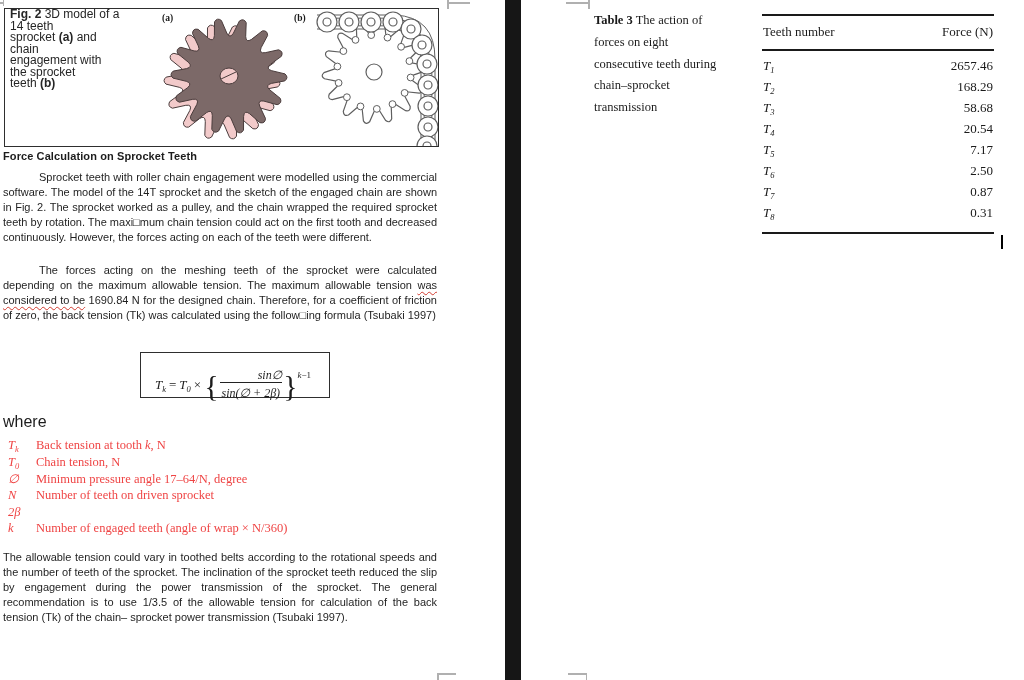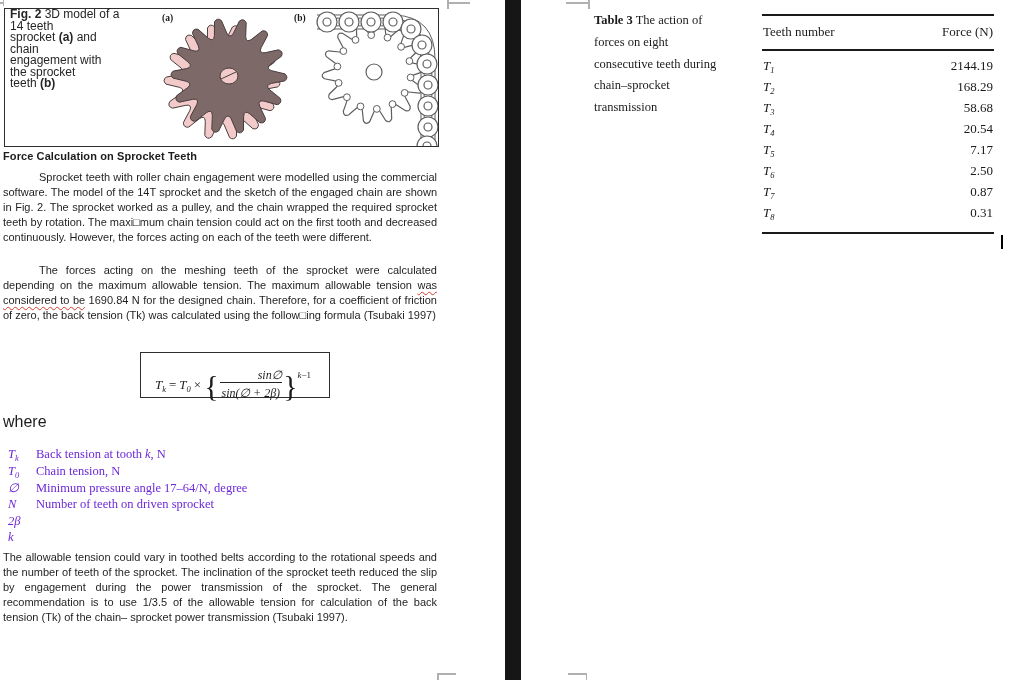--- a/index.html
+++ b/index.html
@@ -37,21 +37,21 @@
   .it{font-style:italic}
   .sb{font-size:8.5px;vertical-align:-3px;font-style:italic}
   .op{margin:0 3px}
   .brace{font-size:30px;font-weight:300;vertical-align:middle;font-style:normal}
   .frac{display:inline-flex;flex-direction:column;text-align:right;vertical-align:middle;font-size:12px;line-height:13px;font-style:italic;margin:0 1px}
   .frac .den{border-top:1px solid #222;padding:4px 2px}
   .fexp{font-size:9px;vertical-align:11px}
 
   
   #where{position:absolute;left:3px;top:413px;font-family:Liberation Sans, sans-serif;font-size:16px}
-  #defs{position:absolute;left:8px;top:447px;font-family:"Liberation Serif",serif;font-size:12.5px;color:#6d28d9}
+  #defs{position:absolute;left:8px;top:438px;font-family:"Liberation Serif",serif;font-size:12.5px;color:#ef4444}
   .defrow{display:flex;height:16.7px;align-items:baseline}
   .defsym{width:28px;font-style:italic;flex:none}
   .defdesc{white-space:nowrap}
 
   
   #tcaption{position:absolute;left:68px;top:10px;width:140px;font-family:"Liberation Serif",serif;font-size:12.5px;line-height:21.8px;color:#1a1a1a}
   #rtable{position:absolute;left:236px;top:0;width:232px;font-family:"Liberation Serif",serif;font-size:13px;color:#1a1a1a}
   .rule{position:absolute;left:0;width:232px;background:#1a1a1a}
   #rule-top{top:14px;height:2px}
   #rule-mid{top:49px;height:1.5px}
@@ -163,20 +163,21 @@
     </div>
     <div class="defrow">
       <span class="defsym"><span>N</span></span>
       <span class="defdesc"><span>Number of teeth on driven sprocket</span></span>
     </div>
     <div class="defrow">
       <span class="defsym"><span>2β</span></span>
     </div>
     <div class="defrow">
       <span class="defsym"><span>k</span></span>
+      <span class="defdesc"><span>Number of engaged teeth (angle of wrap × N/360)</span></span>
     </div>
   </div>
 
   <div class="para" id="para3">The allowable tension could vary in toothed belts according to the rotational speeds and the number of teeth of the sprocket. The inclination of the sprocket teeth reduced the slip by engagement during the power transmission of the sprocket. The general recommendation is to use 1/3.5 of the allowable tension for calculation of the back tension (Tk) of the chain– sprocket power transmission (Tsubaki 1997).</div>
 </div>
 
 <div id="page-gap"></div>
 
 <div class="page" id="page-right">
 
@@ -191,21 +192,21 @@
   <div id="rtable">
     <div class="rule" id="rule-top"></div>
     <div class="trow" id="thead">
       <span class="tsym">Teeth number</span>
       <span class="tval">Force (N)</span>
     </div>
     <div class="rule" id="rule-mid"></div>
 
     <div class="trow" style="top:58px">
       <span class="tsym"><span>T</span><span class="sb">1</span></span>
-      <span class="tval">2144.19</span>
+      <span class="tval">2657.46</span>
     </div>
     <div class="trow" style="top:79px">
       <span class="tsym"><span>T</span><span class="sb">2</span></span>
       <span class="tval">168.29</span>
     </div>
     <div class="trow" style="top:100px">
       <span class="tsym"><span>T</span><span class="sb">3</span></span>
       <span class="tval">58.68</span>
     </div>
     <div class="trow" style="top:121px">

